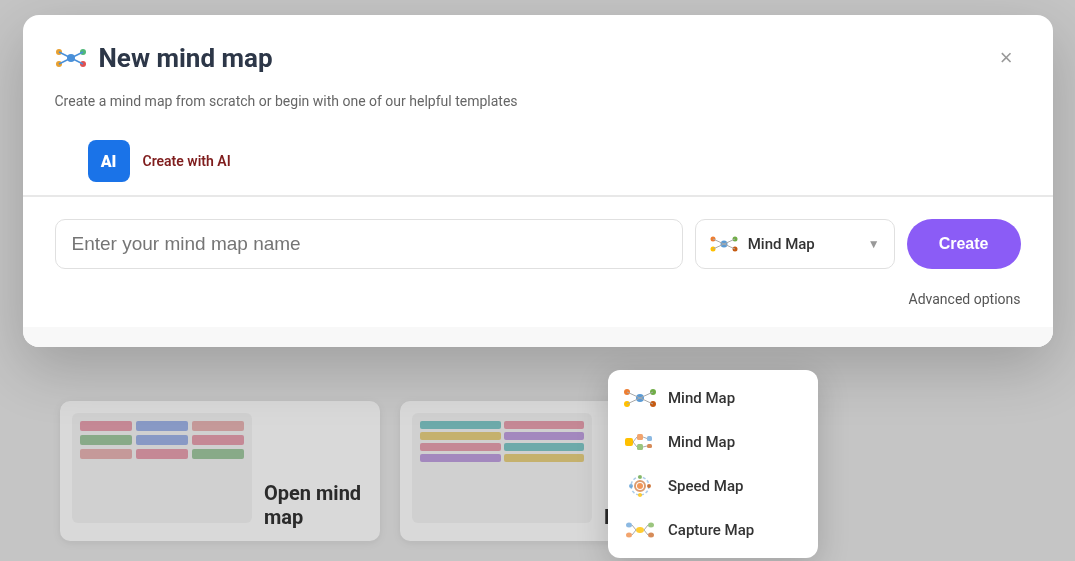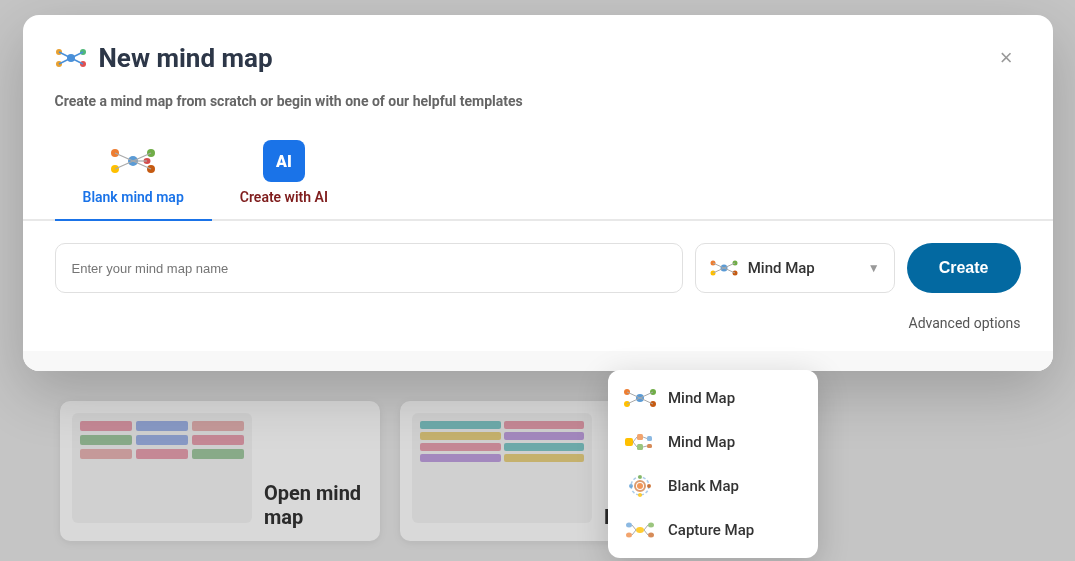--- a/index.html
+++ b/index.html
@@ -151,35 +151,33 @@
       font-size: 22px;
       padding: 4px 8px;
       border-radius: 6px;
       line-height: 1;
     }
 
     .modal-subtitle {
       padding: 0 32px 20px;
       font-size: 14px;
       color: #666;
-      font-weight: bold;
     }
 
     
     .tabs {
       display: flex;
       gap: 0;
       padding: 0 32px;
       border-bottom: 2px solid #e8e8e8;
       margin-bottom: 0;
     }
 
     .tab {
       display: flex;
-      flex-direction: column;
       align-items: center;
       padding: 12px 28px 14px;
       cursor: pointer;
       gap: 8px;
       border-bottom: 2px solid transparent;
       margin-bottom: -2px;
       position: relative;
       min-width: 130px;
     }
 
@@ -239,21 +237,21 @@
       gap: 12px;
       align-items: center;
     }
 
     .name-input {
       flex: 1;
       height: 50px;
       border: 1.5px solid #e0e0e0;
       border-radius: 10px;
       padding: 0 16px;
-      font-size: 13px;
+      font-size: 19px;
       color: #333;
       outline: none;
     }
 
     .type-selector {
       height: 50px;
       border: 1.5px solid #e0e0e0;
       border-radius: 10px;
       padding: 0 14px;
       font-size: 15px;
@@ -278,21 +276,21 @@
       font-weight: 500;
     }
 
     .chevron-down {
       color: #999;
       font-size: 12px;
     }
 
     .create-btn {
       height: 50px;
-      background: #0369a1;
+      background: #8b5cf6;
       color: white;
       border: none;
       border-radius: 26px;
       padding: 0 32px;
       font-size: 16px;
       font-weight: 600;
       cursor: pointer;
       white-space: nowrap;
     }
 
@@ -422,38 +420,20 @@
         </span>
         <h1 class="modal-title">New mind map</h1>
       </div>
       <button class="close-btn">×</button>
     </div>
 
     <p class="modal-subtitle">Create a mind map from scratch or begin with one of our helpful templates</p>
 
     <div class="tabs">
 
-      <div class="tab active">
-        <div class="tab-icon-container">
-          <svg width="52" height="36" viewBox="0 0 52 36" fill="none">
-            <ellipse cx="26" cy="18" rx="5" ry="5" fill="#5b9bd5"></ellipse>
-            <ellipse cx="8" cy="10" rx="4" ry="4" fill="#ed7d31"></ellipse>
-            <ellipse cx="8" cy="26" rx="4" ry="4" fill="#ffc000"></ellipse>
-            <ellipse cx="44" cy="10" rx="4" ry="4" fill="#70ad47"></ellipse>
-            <ellipse cx="44" cy="26" rx="4" ry="4" fill="#c55a11"></ellipse>
-            <ellipse cx="40" cy="18" rx="3.5" ry="3" fill="#c00000" opacity="0.7"></ellipse>
-            <line x1="26" y1="18" x2="8" y2="10" stroke="#aaa" stroke-width="1.2"></line>
-            <line x1="26" y1="18" x2="8" y2="26" stroke="#aaa" stroke-width="1.2"></line>
-            <line x1="26" y1="18" x2="44" y2="10" stroke="#aaa" stroke-width="1.2"></line>
-            <line x1="26" y1="18" x2="44" y2="26" stroke="#aaa" stroke-width="1.2"></line>
-            <line x1="26" y1="18" x2="40" y2="18" stroke="#aaa" stroke-width="1.2"></line>
-          </svg>
-        </div>
-        <span class="tab-label">Blank mind map</span>
-      </div>
 
       <div class="tab">
         <div class="tab-icon-container">
           <div class="ai-icon-box">AI</div>
         </div>
         <span class="tab-label">Create with AI</span>
       </div>
 
     </div>
 
@@ -530,21 +510,21 @@
       <svg width="32" height="22" viewBox="0 0 32 22" fill="none">
         <circle cx="16" cy="11" r="5" fill="none" stroke="#c55a11" stroke-width="2" opacity="0.6"></circle>
         <circle cx="16" cy="11" r="9" fill="none" stroke="#5b9bd5" stroke-width="1.5" stroke-dasharray="3 2" opacity="0.5"></circle>
         <circle cx="16" cy="11" r="3" fill="#ed7d31" opacity="0.8"></circle>
         <circle cx="16" cy="2" r="2" fill="#70ad47" opacity="0.8"></circle>
         <circle cx="16" cy="20" r="2" fill="#ffc000" opacity="0.8"></circle>
         <circle cx="7" cy="11" r="2" fill="#5b9bd5" opacity="0.8"></circle>
         <circle cx="25" cy="11" r="2" fill="#c55a11" opacity="0.8"></circle>
       </svg>
     </div>
-    <span class="dropdown-item-label">Blank Map</span>
+    <span class="dropdown-item-label">Speed Map</span>
   </div>
 
   <div class="dropdown-item">
     <div class="dropdown-item-icon">
       <svg width="32" height="22" viewBox="0 0 32 22" fill="none">
         <ellipse cx="16" cy="11" rx="4" ry="3" fill="#ffc000" opacity="0.8"></ellipse>
         <ellipse cx="5" cy="6" rx="3" ry="2.5" fill="#5b9bd5" opacity="0.7"></ellipse>
         <ellipse cx="5" cy="16" rx="3" ry="2.5" fill="#ed7d31" opacity="0.7"></ellipse>
         <ellipse cx="27" cy="6" rx="3" ry="2.5" fill="#70ad47" opacity="0.7"></ellipse>
         <ellipse cx="27" cy="16" rx="3" ry="2.5" fill="#c55a11" opacity="0.7"></ellipse>

